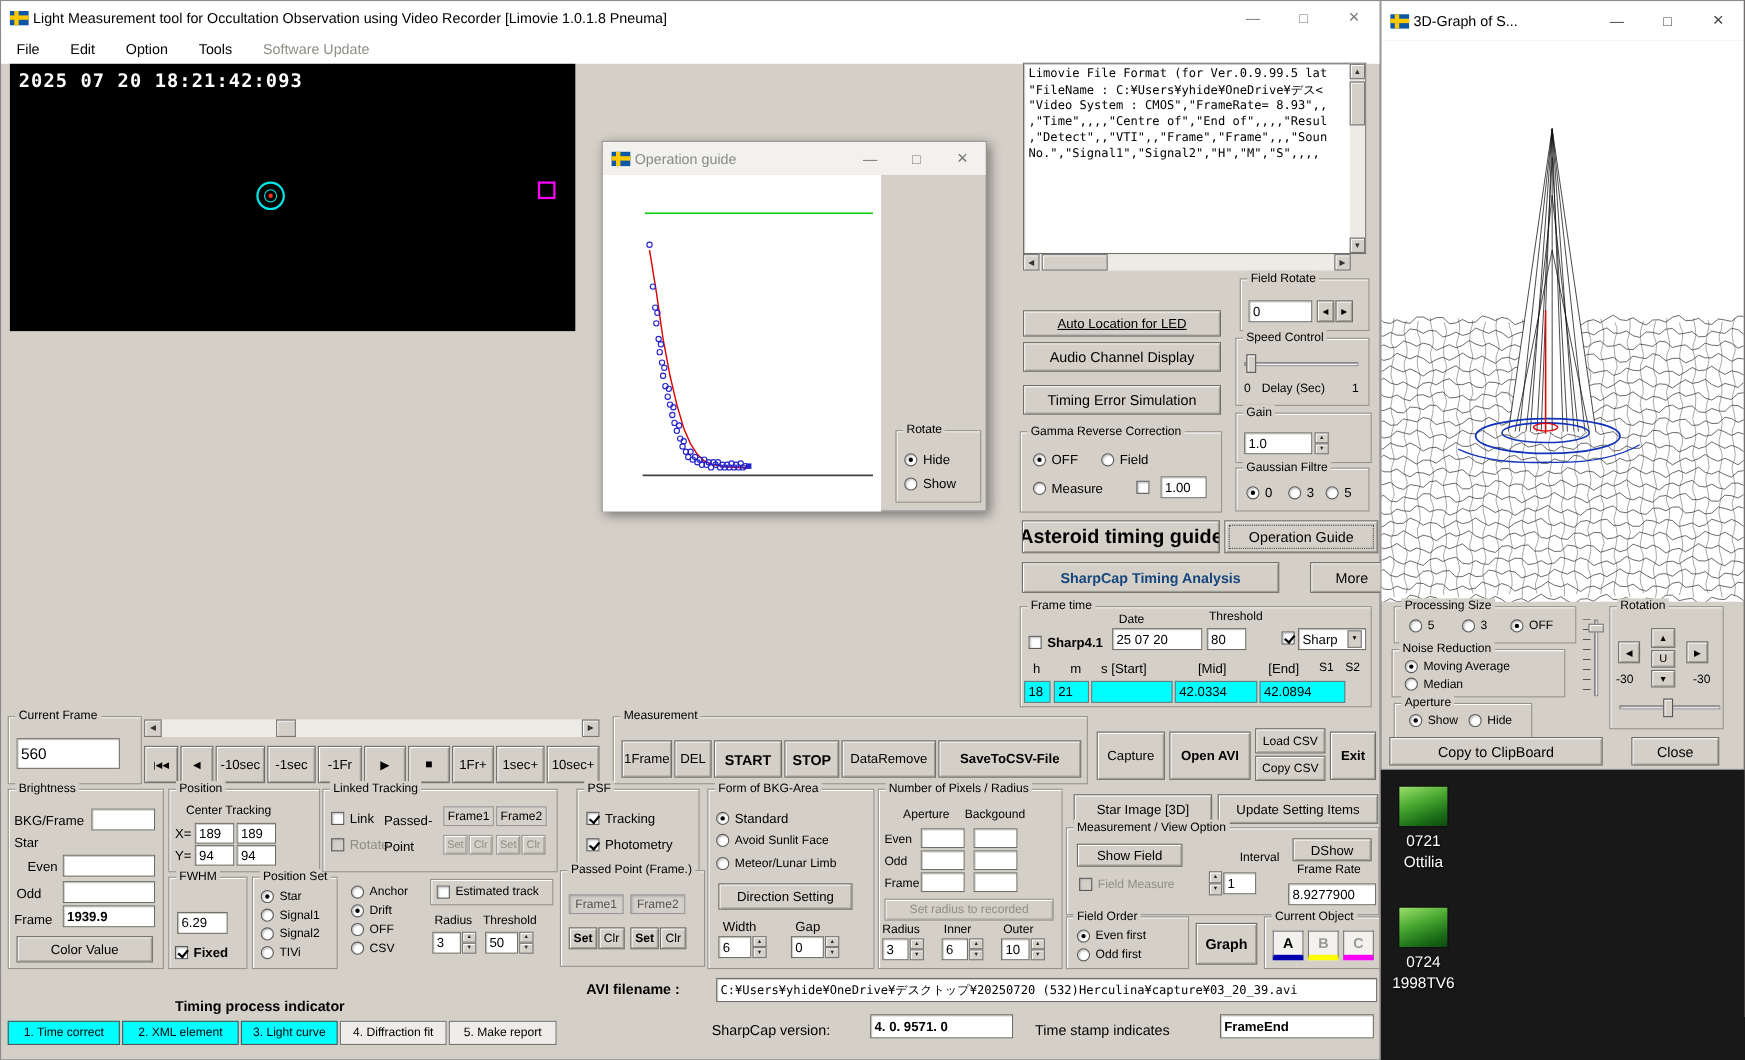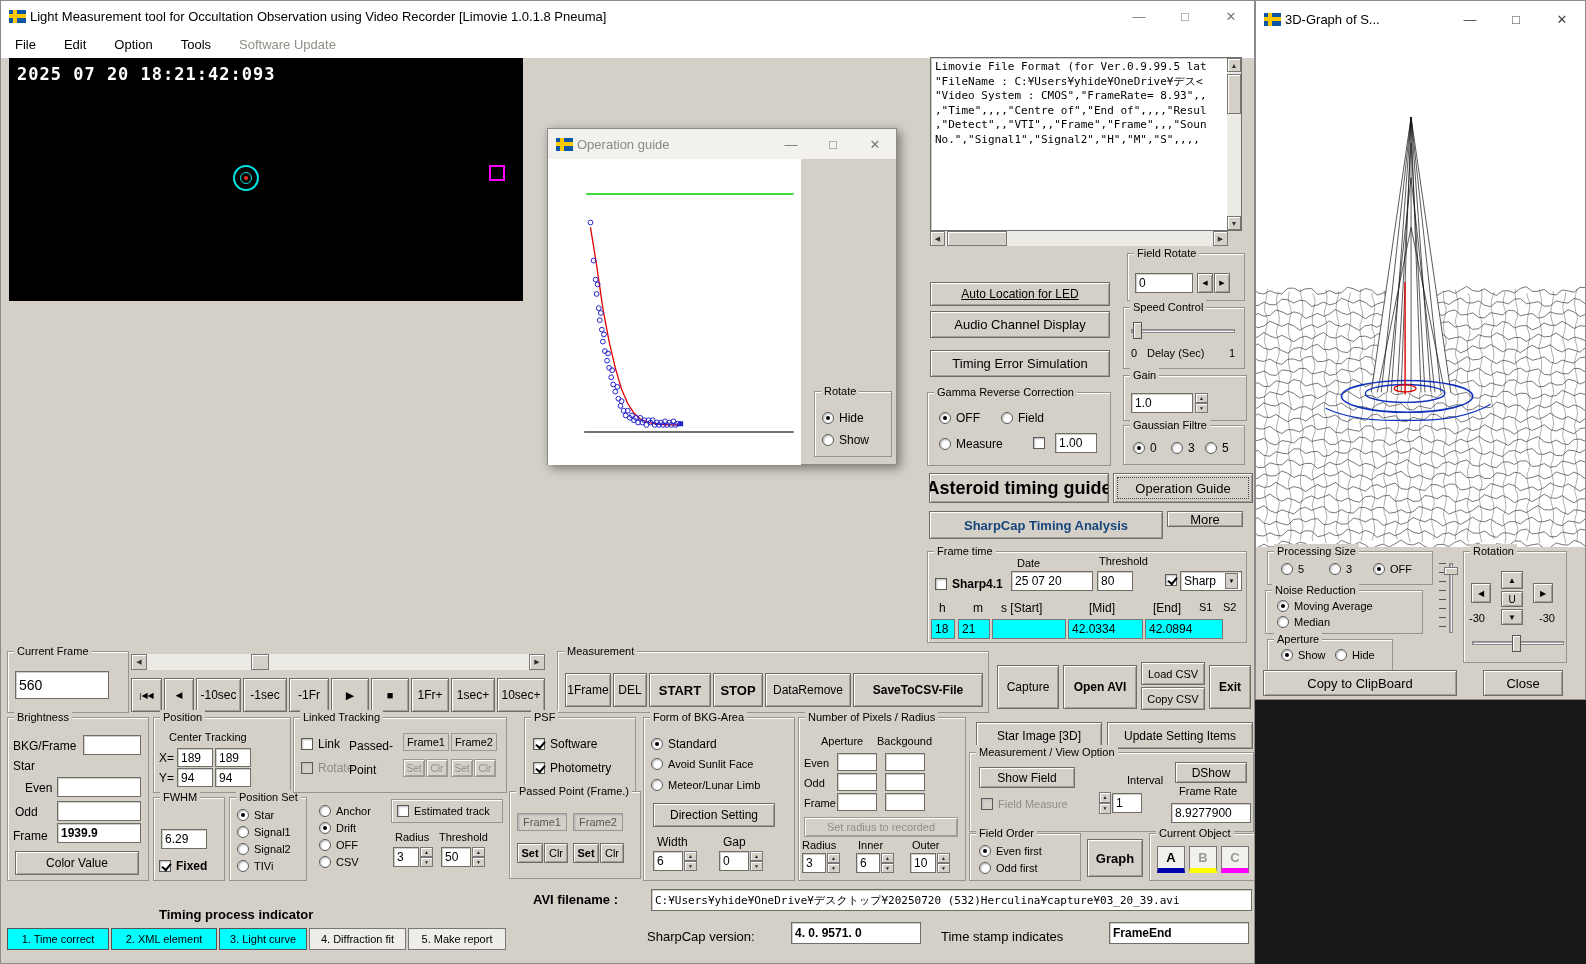--- a/index.html
+++ b/index.html
@@ -57,20 +57,32 @@
 .deskicon{position:absolute;width:70px;text-align:center;color:#fff;font-size:14px;line-height:19px;text-shadow:1px 1px 2px #000;cursor:default}
 .dthumb{width:46px;height:38px;margin:0 auto 3px;background:linear-gradient(160deg,#9be06a 0%,#4aa832 40%,#1c6f18 75%,#0c4a10 100%);border:1px solid #111}
 .underline{text-decoration:underline}
 svg{position:absolute;display:block}
 </style>
 </head>
 <body>
 
 <div class="screen">
 
+  <div class="abs" style="left:1255px;top:700px;width:331px;height:264px;background:#181818">
+    <div class="deskicon" style="left:4px;top:14px">
+      <div class="dthumb"></div>
+      <div>0721</div>
+      <div>Ottilia</div>
+    </div>
+    <div class="deskicon" style="left:4px;top:124px">
+      <div class="dthumb"></div>
+      <div>0724</div>
+      <div>1998TV6</div>
+    </div>
+  </div>
 
   <div class="win" style="left:0;top:0;width:1255px;height:964px">
     <div class="titlebar" style="height:30px">
       <span class="flag"></span>
       <span class="title-text">Light Measurement tool for Occultation Observation using Video Recorder [Limovie 1.0.1.8 Pneuma]</span>
       <span class="wbtns">
         <span class="wbtn">—</span>
         <span class="wbtn">□</span>
         <span class="wbtn">✕</span>
       </span>
@@ -171,21 +183,21 @@
         <span>3</span>
       </div>
     <div class="row" style="left:1204px;top:440px">
         <span class="radio"></span>
         <span>5</span>
       </div>
 
     <div class="btn b" style="left:928px;top:472px;width:180px;height:30px;font-size:18px">Asteroid timing guide</div>
     <div class="btn focus" style="left:1112px;top:472px;width:140px;height:30px;font-size:13px">Operation Guide</div>
     <div class="btn b" style="left:928px;top:510px;width:234px;height:28px;font-size:13px;color:#15457c">SharpCap Timing Analysis</div>
-    <div class="btn" style="left:1166px;top:510px;width:76px;height:16px;font-size:13px">More</div>
+    <div class="btn" style="left:1190px;top:510px;width:76px;height:28px;font-size:13px">More</div>
 
     <div class="grp" style="left:926px;top:550px;width:320px;height:92px">
       <span class="leg">Frame time</span>
     </div>
     <div class="row" style="left:934px;top:576px">
         <span class="chk"></span>
         <span class="b">Sharp4.1</span>
       </div>
     <span class="lbl fs11" style="left:1016px;top:556px">Date</span>
     <input class="inp" style="left: 1010px; top: 570px; width: 82px; height: 20px;" readonly="" value="25 07 20">
@@ -350,21 +362,21 @@
     <div class="spin" style="left:471px;top:846px;height:20px">
         <span>▲</span>
         <span>▼</span>
       </div>
 
     <div class="grp" style="left:523px;top:716px;width:112px;height:76px">
       <span class="leg">PSF</span>
     </div>
     <div class="row" style="left:532px;top:736px">
         <span class="chk on"></span>
-        <span>Software</span>
+        <span>Tracking</span>
       </div>
     <div class="row" style="left:532px;top:760px">
         <span class="chk on"></span>
         <span>Photometry</span>
       </div>
 
     <div class="grp" style="left:508px;top:790px;width:132px;height:88px">
       <span class="leg">Passed Point (Frame.)</span>
     </div>
     <div class="boxlbl sunk" style="left:516px;top:812px;width:50px;height:18px">Frame1</div>

